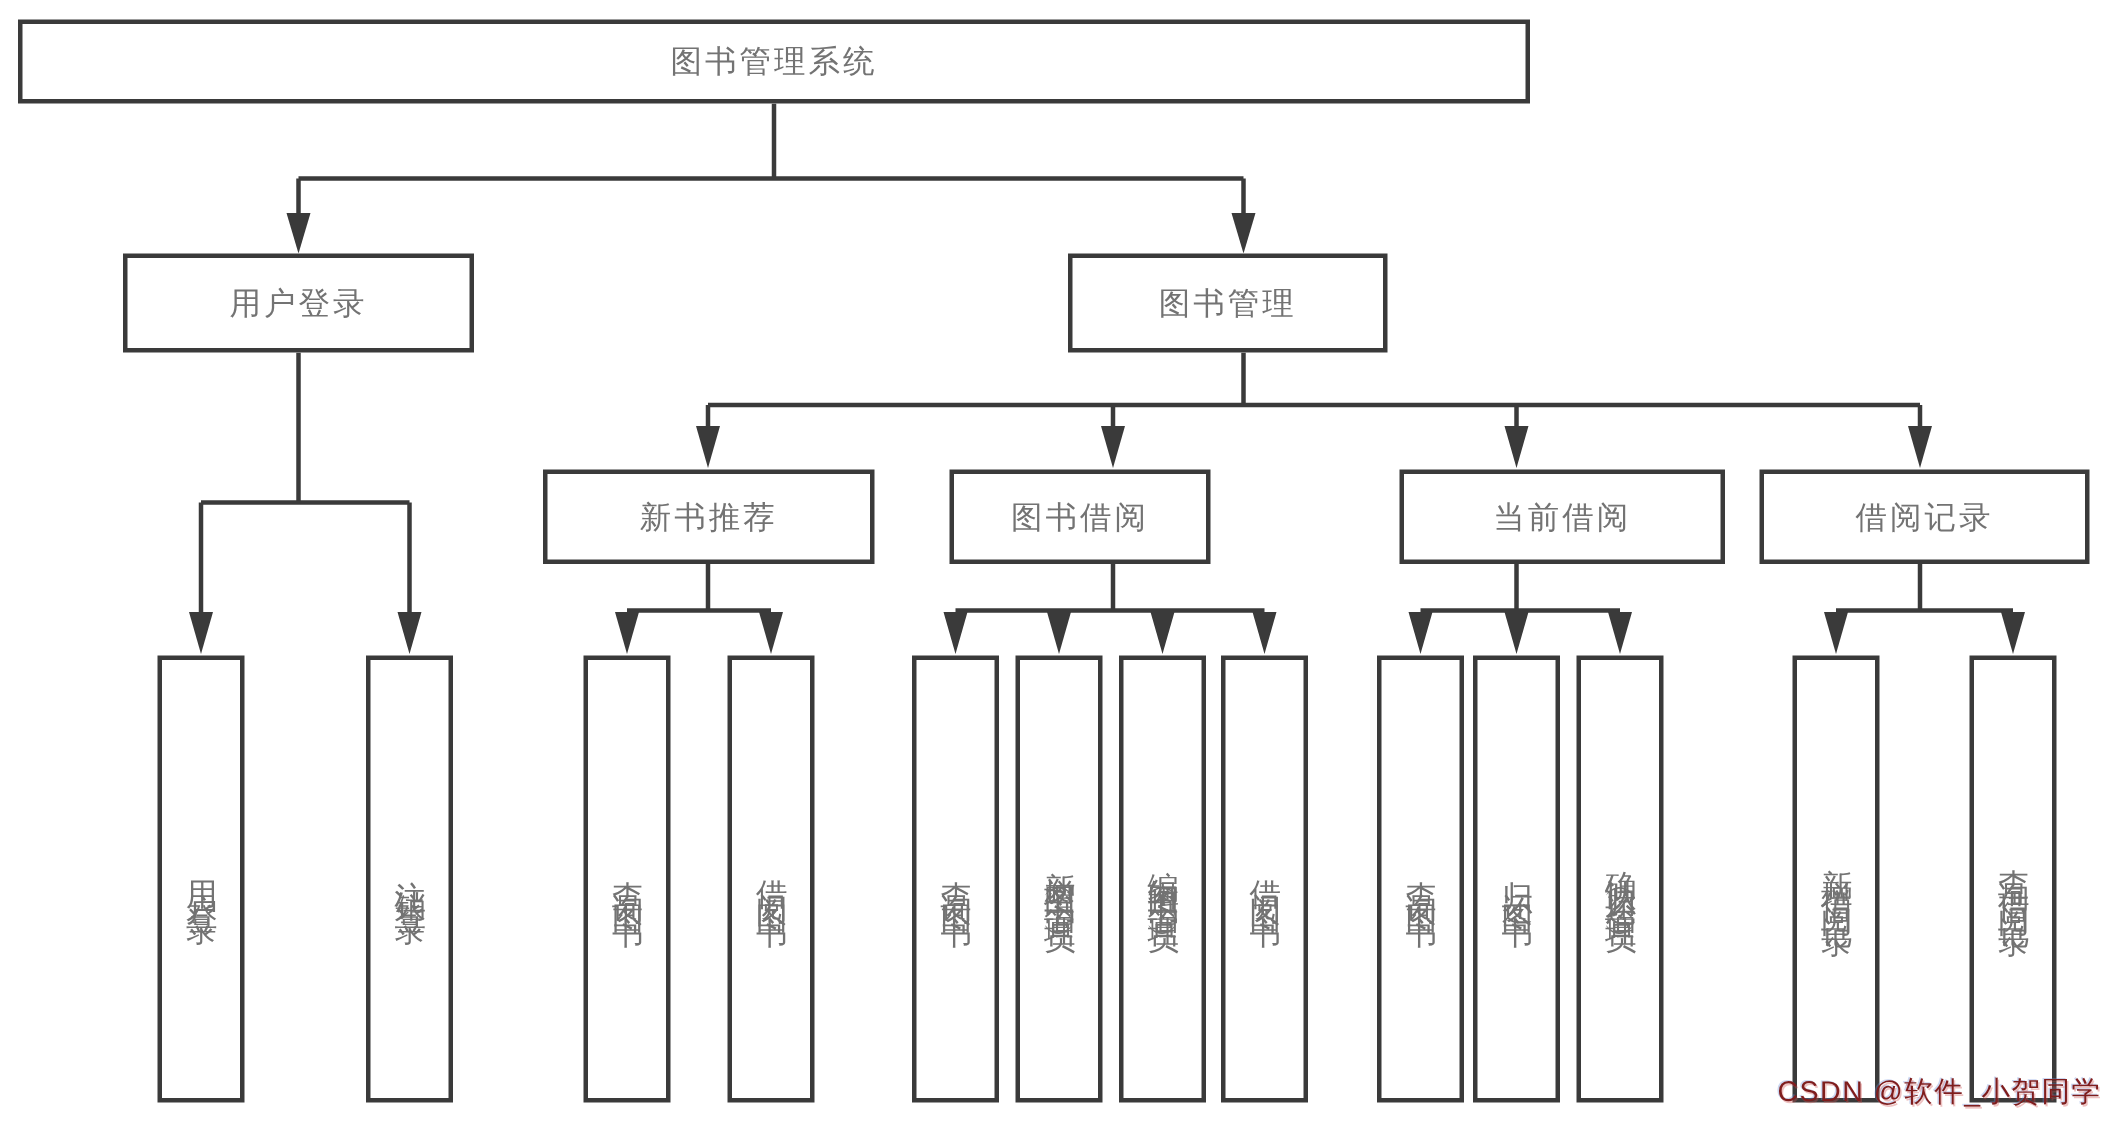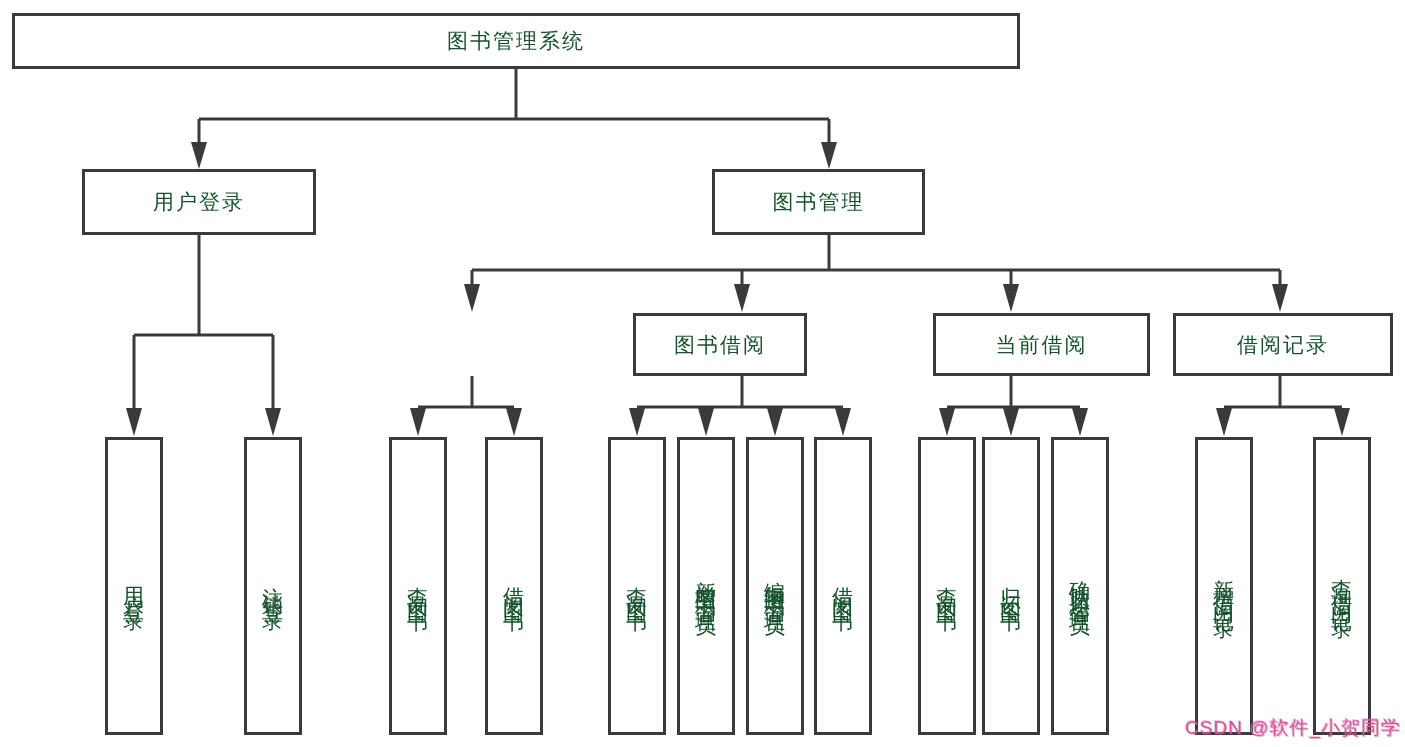--- a/index.html
+++ b/index.html
@@ -3,33 +3,33 @@
 <meta charset="utf-8">
 <style>
   html,body { margin:0; padding:0; background:#ffffff; }
   .stage {
     position:relative; width:1405px; height:747px; background:#ffffff;
     font-family:"Liberation Sans","DejaVu Sans",sans-serif; overflow:hidden;
   }
   .wires { position:absolute; left:0; top:0; }
   .box {
     position:absolute; box-sizing:border-box; background:#ffffff;
-    border:3px solid #3a3a3a; color:#14532d;
+    border:3px solid #3a3a3a; color:#737373;
     display:flex; align-items:center; justify-content:center;
     white-space:nowrap;
   }
   .h { font-size:21px; letter-spacing:2px; }
   .v {
     writing-mode:vertical-rl; text-orientation:mixed;
     font-size:21px; letter-spacing:8px; line-height:1;
   }
   .v.long { letter-spacing:5px; }
   .watermark {
     position:absolute; right:4px; bottom:6px;
-    font-size:19px; color:#ec4899; letter-spacing:1px;
+    font-size:19px; color:#7f1d1d; letter-spacing:1px;
     text-shadow:1px 1px 0 rgba(205,80,80,0.35), -1px -1px 0 rgba(110,140,215,0.35);
   }
 </style>
 </head>
 <body>
 
 <div class="stage">
 
   <svg class="wires" width="1405" height="747" viewBox="0 0 1405 747">
     <g stroke="#3a3a3a" stroke-width="3" fill="none">
@@ -87,20 +87,21 @@
       <path d="M1216 408 L1232 408 L1224 436 Z"></path>
       <path d="M1334 408 L1350 408 L1342 436 Z"></path>
     </g>
   </svg>
 
   <div class="box h" style="left:12px; top:13px; width:1008px; height:56px;">图书管理系统</div>
 
   <div class="box h" style="left:82px; top:169px; width:234px; height:66px;">用户登录</div>
   <div class="box h" style="left:712px; top:169px; width:213px; height:66px;">图书管理</div>
 
+  <div class="box h" style="left:362px; top:313px; width:221px; height:63px;">新书推荐</div>
   <div class="box h" style="left:633px; top:313px; width:174px; height:63px;">图书借阅</div>
   <div class="box h" style="left:903px; top:313px; width:217px; height:63px;margin-left:30px;">当前借阅</div>
   <div class="box h" style="left:1173px; top:313px; width:220px; height:63px;">借阅记录</div>
 
   <div class="box v" style="left:105px; top:437px; width:58px; height:298px;">用户登录</div>
   <div class="box v" style="left:244px; top:437px; width:58px; height:298px;">注销登录</div>
 
   <div class="box v" style="left:389px; top:437px; width:58px; height:298px;">查询图书</div>
   <div class="box v" style="left:485px; top:437px; width:58px; height:298px;">借阅图书</div>
 

